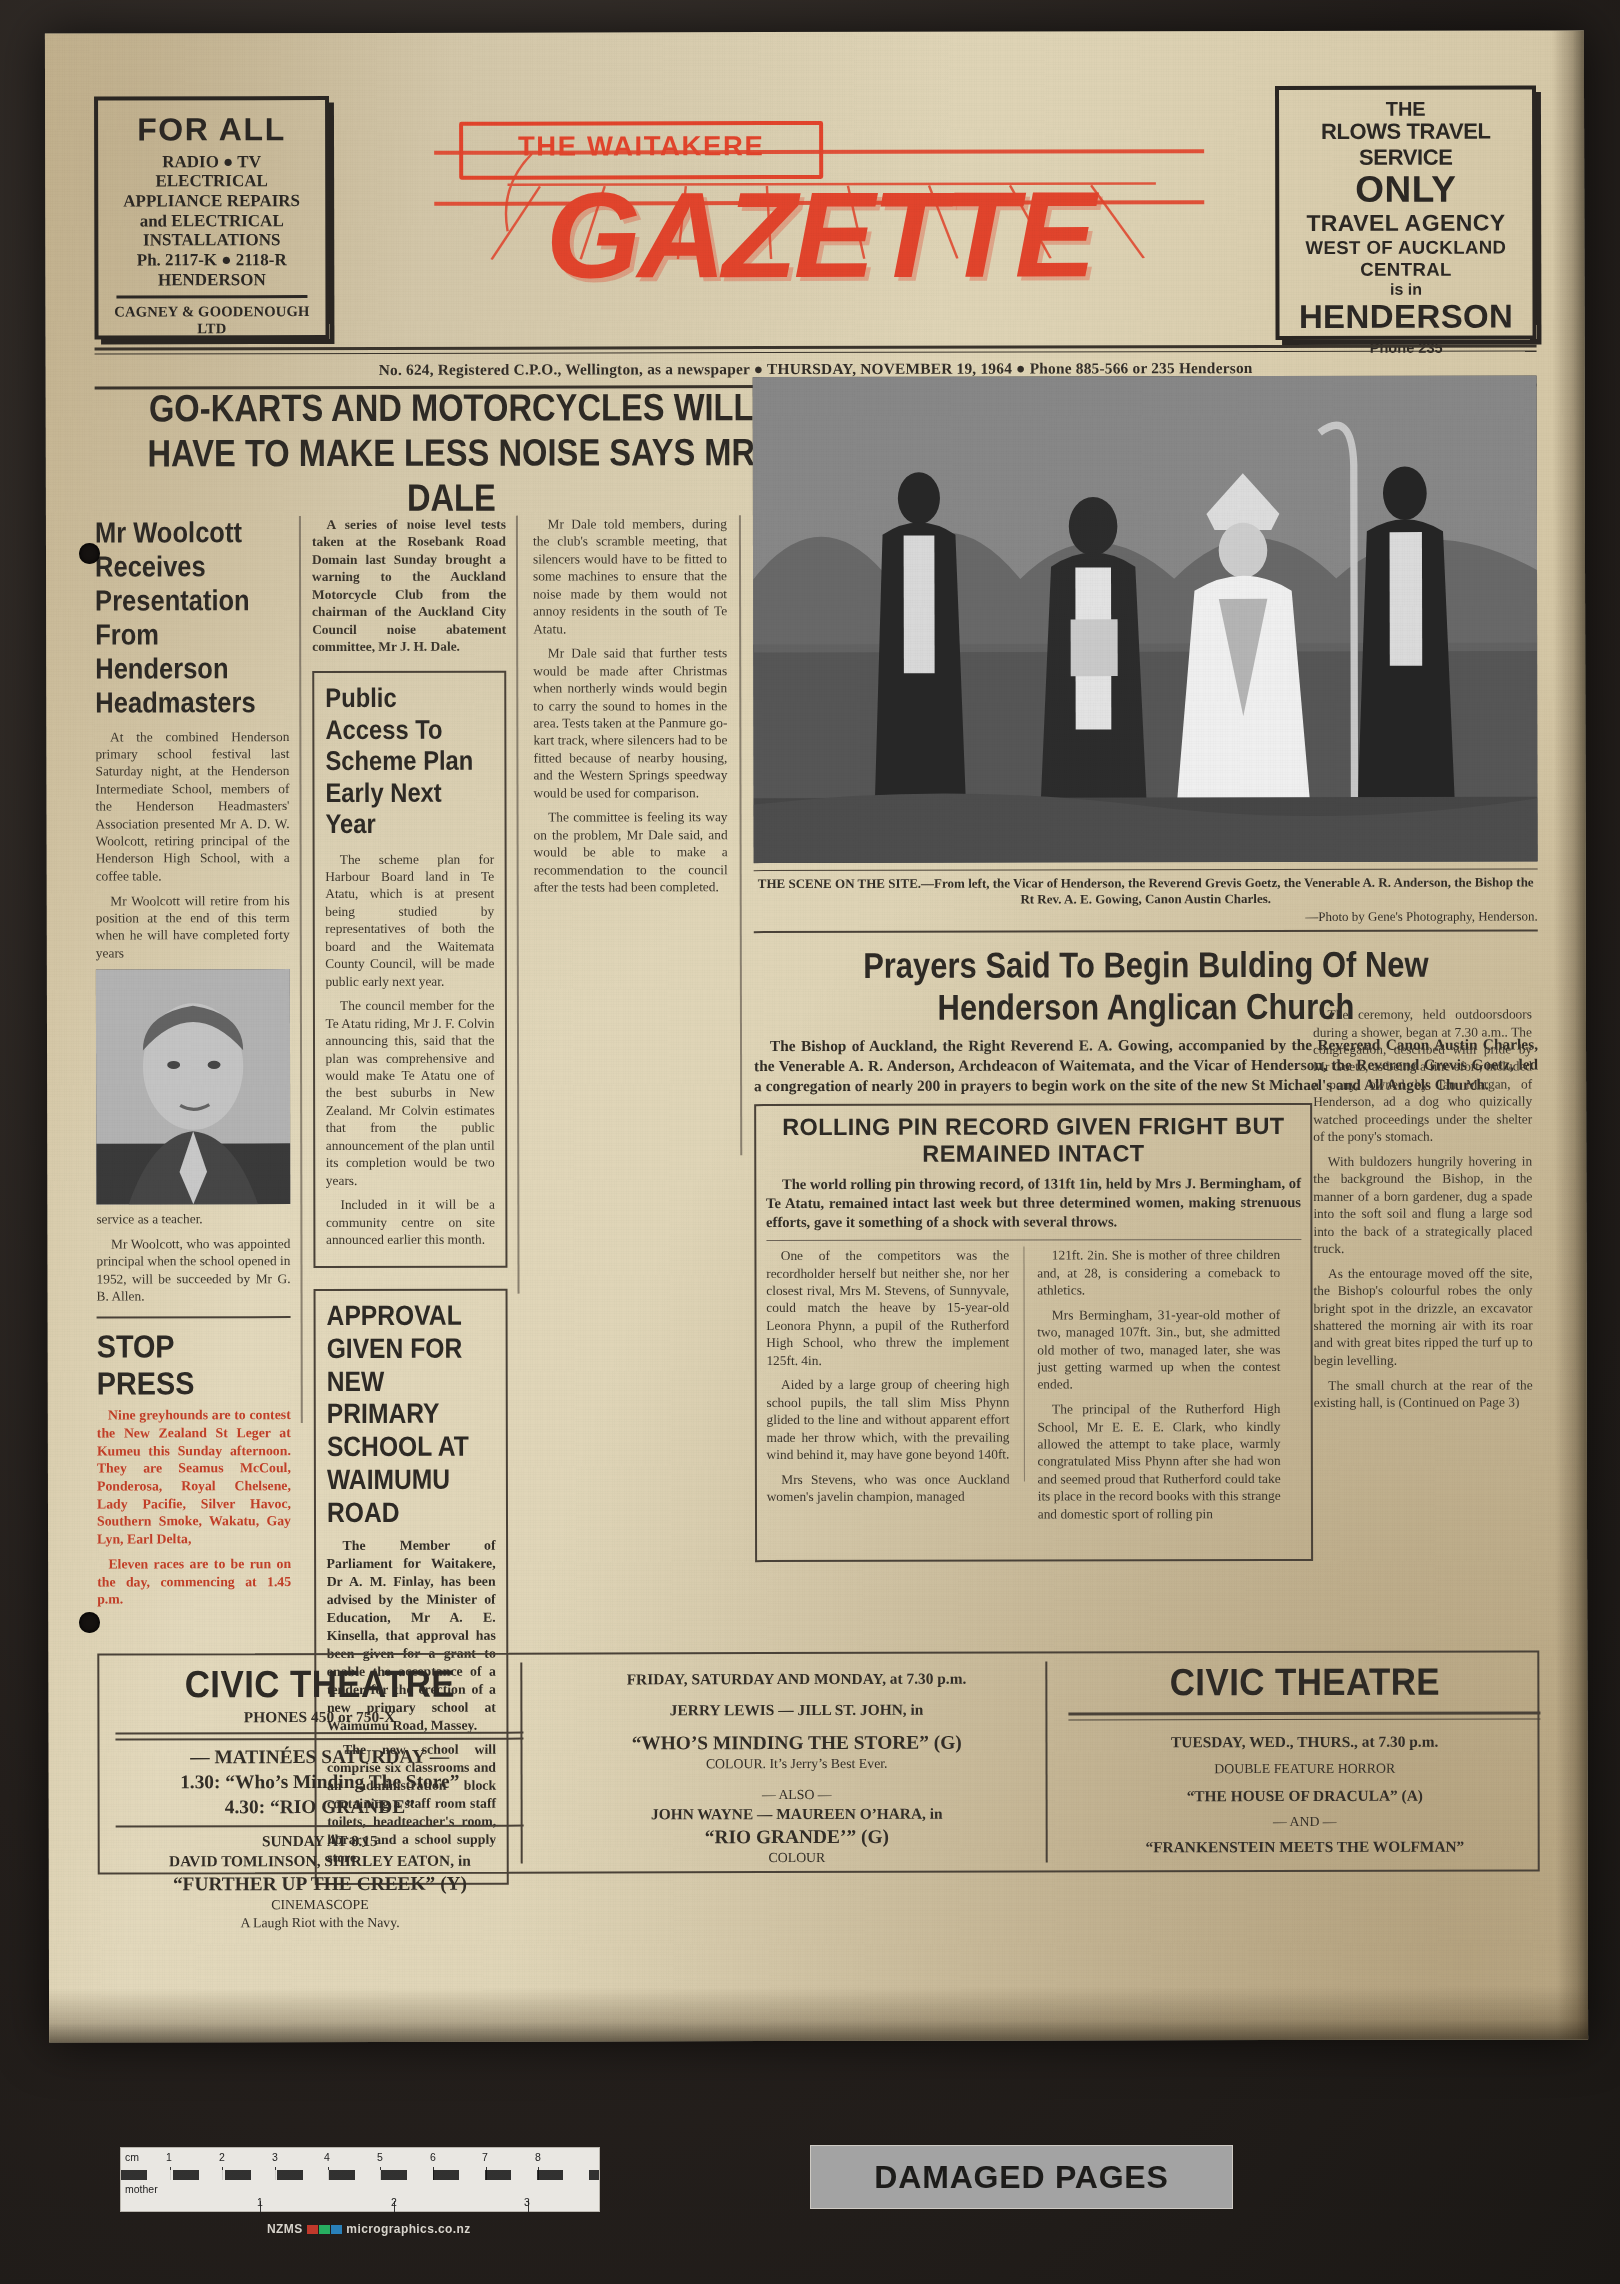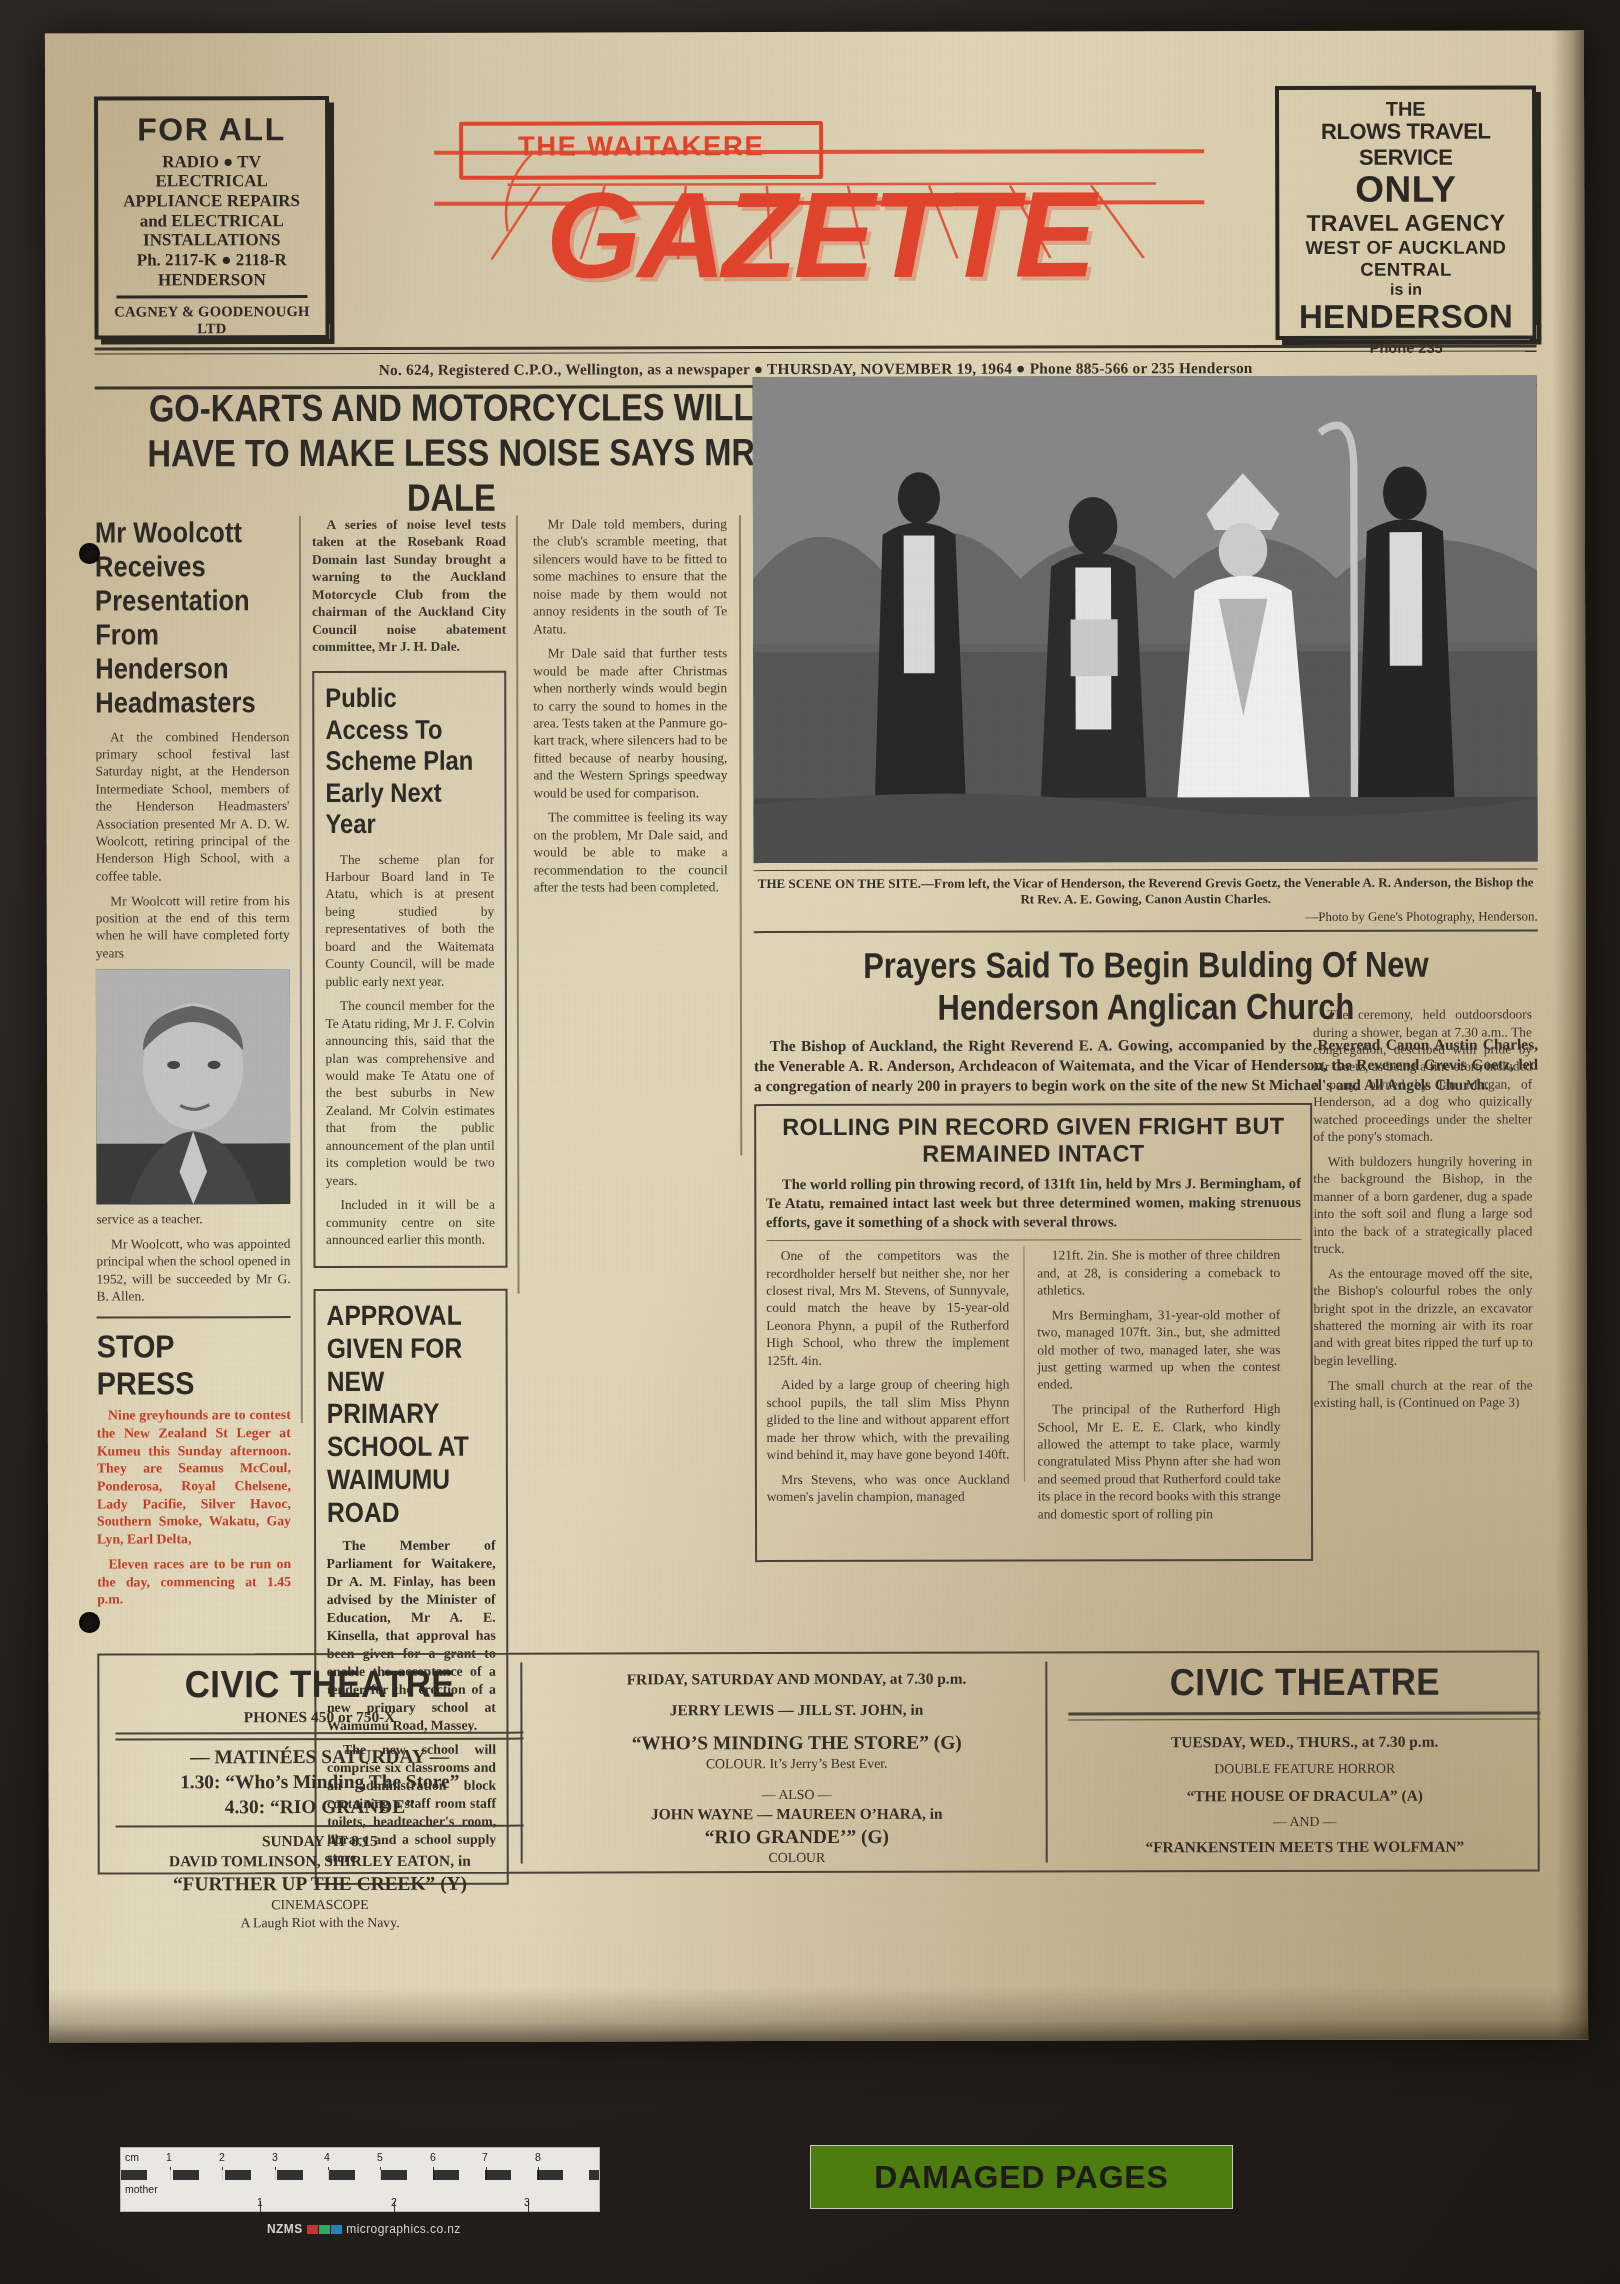--- a/index.html
+++ b/index.html
@@ -126,21 +126,21 @@
   .ruler{position:absolute;left:120px;top:2147px;width:478px;height:63px;
     background:#e9e7e2;border:0.8px solid #b9b5ad;}
   .ruler .cmrow,.ruler .inrow{position:relative;height:32px;}
   .ruler .lbl{position:absolute;left:4px;top:3.2px;font-family:"Liberation Sans",sans-serif;font-size:10.5px;color:#222;}
   .ruler .tick{position:absolute;bottom:0;width:0.8px;background:#333;}
   .ruler .num{position:absolute;font-family:"Liberation Sans",sans-serif;font-size:10.5px;color:#222;}
   .ruler .band{position:absolute;left:0;right:0;bottom:0;height:9.7px;}
   .nzms{position:absolute;left:267px;top:2222px;font-family:"Liberation Sans",sans-serif;
     font-size:12px;font-weight:bold;color:#d8d4cc;letter-spacing:0.4px;}
   .nzms .chips span{display:inline-block;width:10.5px;height:9px;margin:0 0.8px;vertical-align:middle;}
-  .damaged{position:absolute;left:810px;top:2145px;width:421px;height:62px;background:#4d7c0f;
+  .damaged{position:absolute;left:810px;top:2145px;width:421px;height:62px;background:#a3a3a3;
     border:0.8px solid #cfcbc4;display:flex;align-items:center;justify-content:center;}
   .damaged span{font-family:"Liberation Sans",sans-serif;font-weight:bold;font-size:32px;
     letter-spacing:0.8px;color:#1d1c1a;}
 </style>
 </head>
 <body>
 
 <div class="viewport">
   <div class="backdrop"></div>
 
@@ -459,20 +459,20 @@
       <span class="tick" style="left:407px;height:11.3px;"></span>
         <span class="num" style="left:403px;top:16px;">3</span>
     </div>
   </div>
 
   <div class="nzms">
     <span>NZMS</span>
     <span class="chips">
       <span style="background:#c0392b"></span><span style="background:#27ae60"></span><span style="background:#2980b9"></span>
     </span>
-    <span style="font-weight:normal">micrographics.co.nz</span>
+    <span style="font-weight:bold">micrographics.co.nz</span>
   </div>
 
   <div class="damaged">
     <span>DAMAGED PAGES</span>
   </div>
 </div>
 
 
 </body></html>

